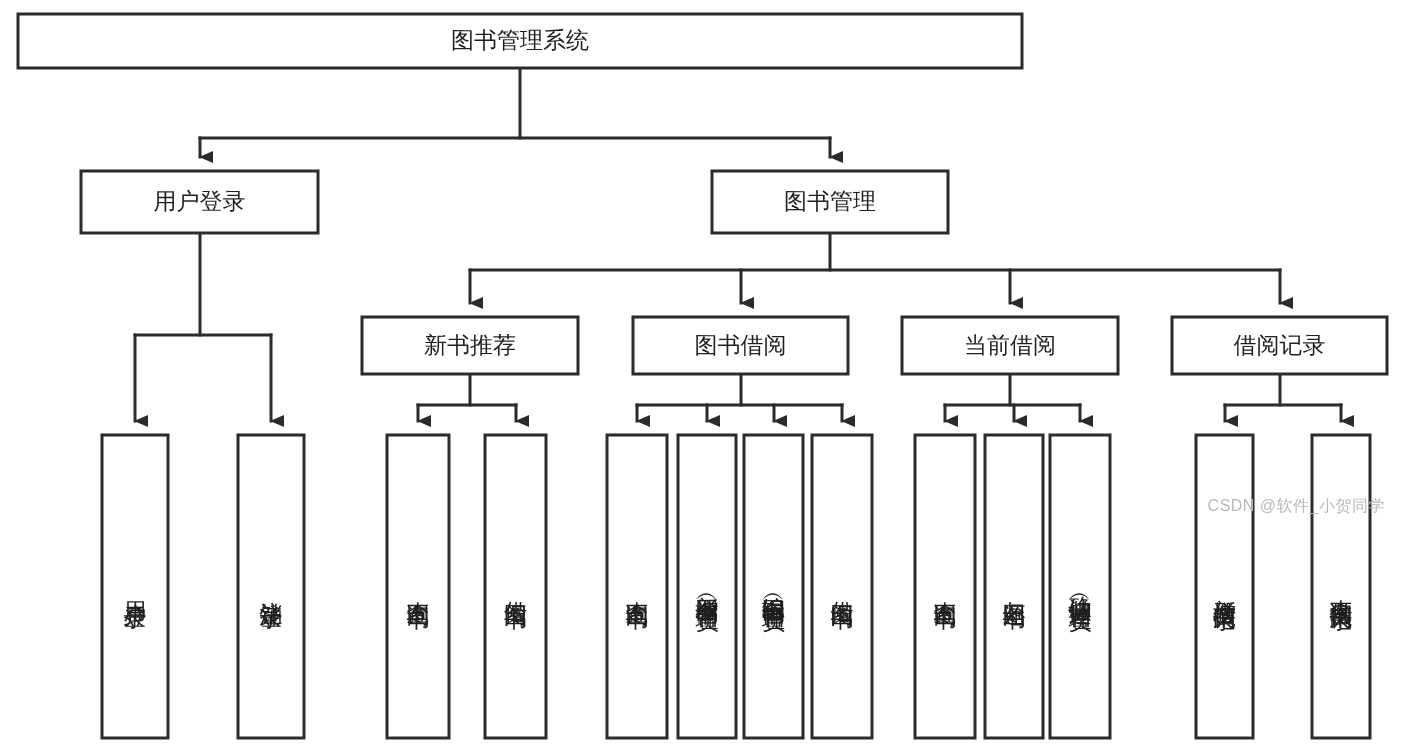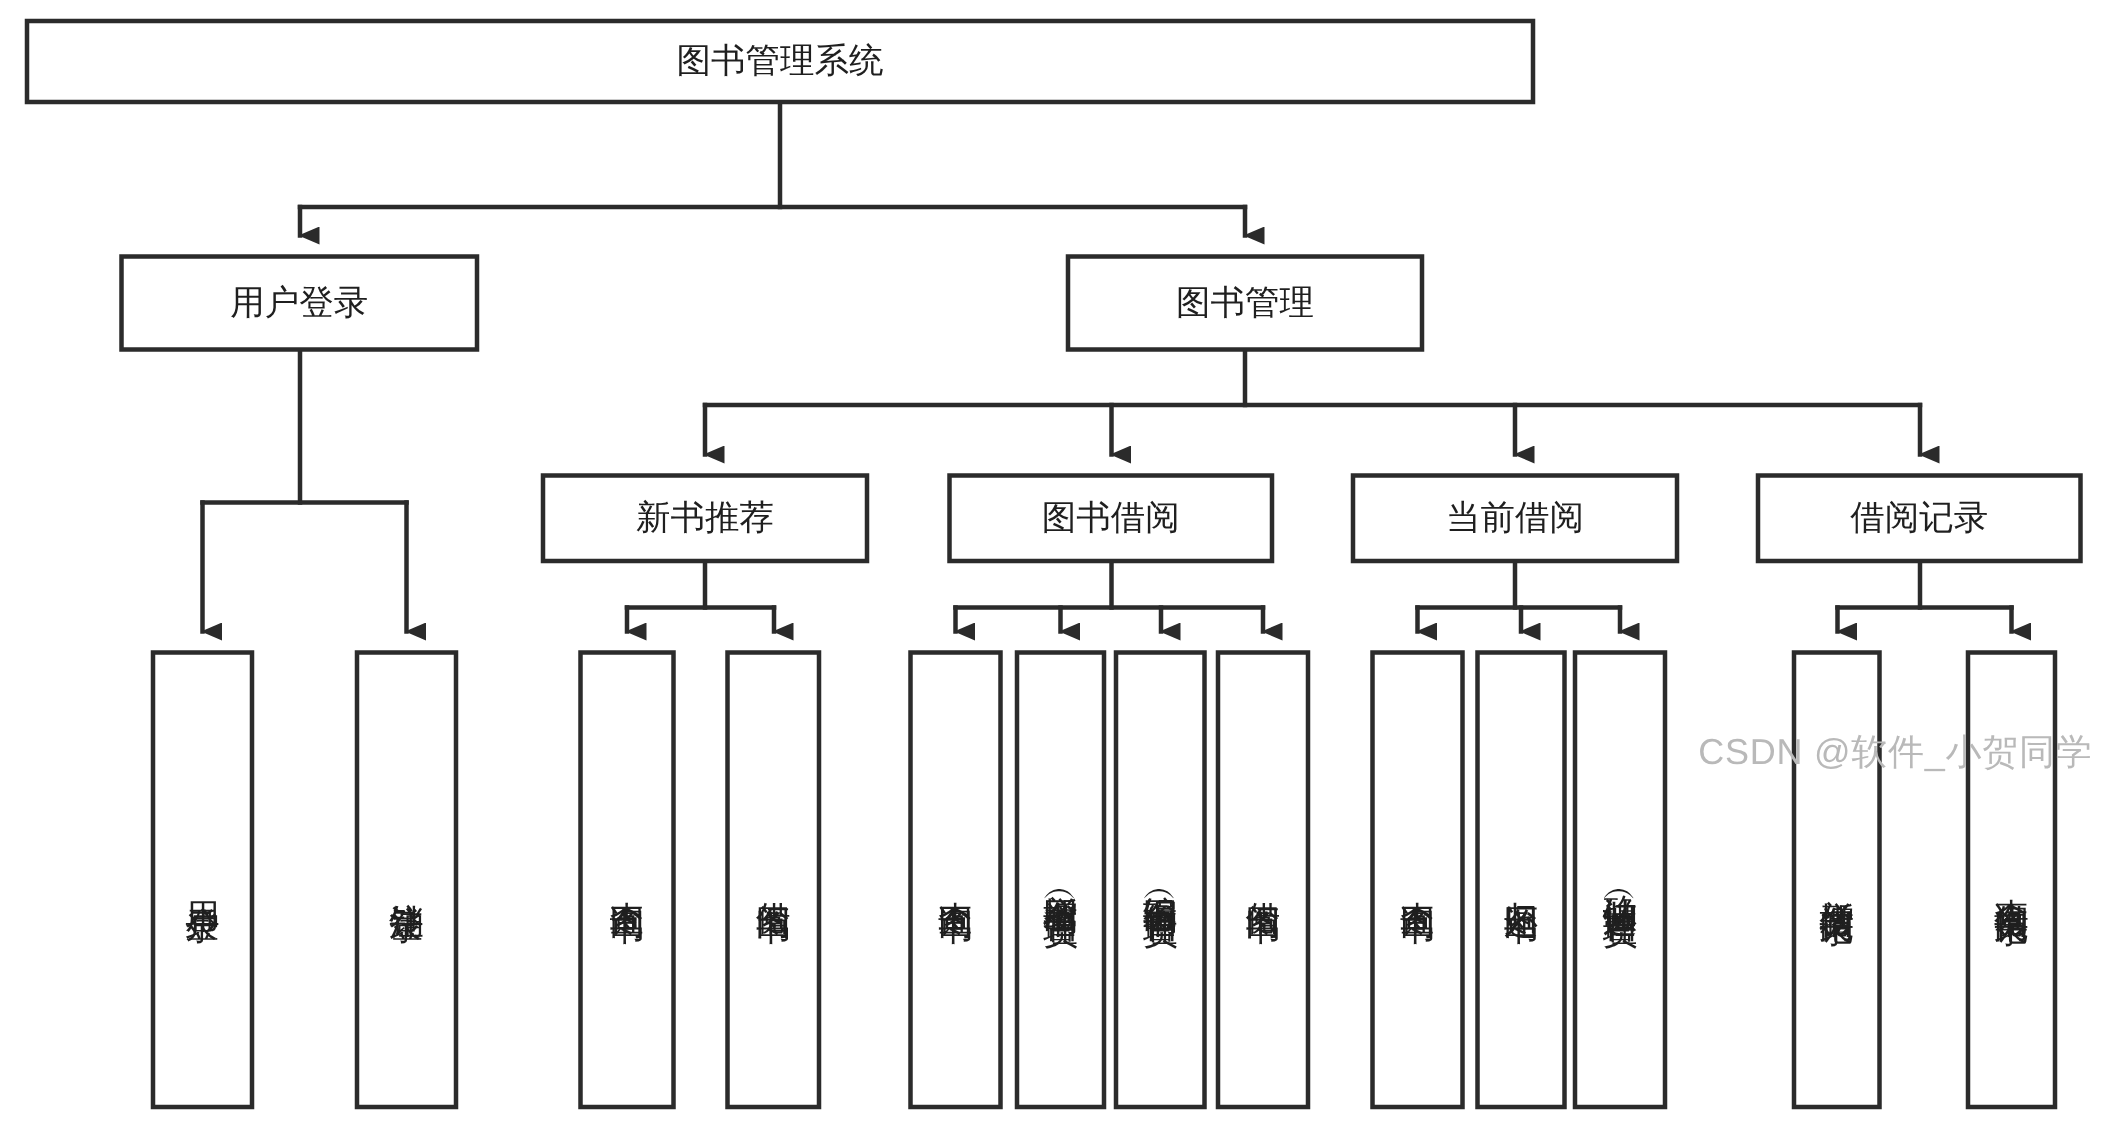--- a/index.html
+++ b/index.html
@@ -57,24 +57,24 @@
     font-size: 23px;
     line-height: 1.08;
     color: #1f1f1f;
     letter-spacing: 2px;
     white-space: nowrap;
     text-align: center;
     pointer-events: none;
   }
   .watermark {
     position: absolute;
-    right: 10px;
+    right: 20px;
     bottom: 6px;
     font-family: "Liberation Sans", "DejaVu Sans", sans-serif;
-    font-size: 24px;
+    font-size: 16px;
     color: #b9b9b9;
     letter-spacing: 0.5px;
     user-select: none;
   }
 </style>
 </head>
 <body>
 
 <div id="diagram-root">
 

